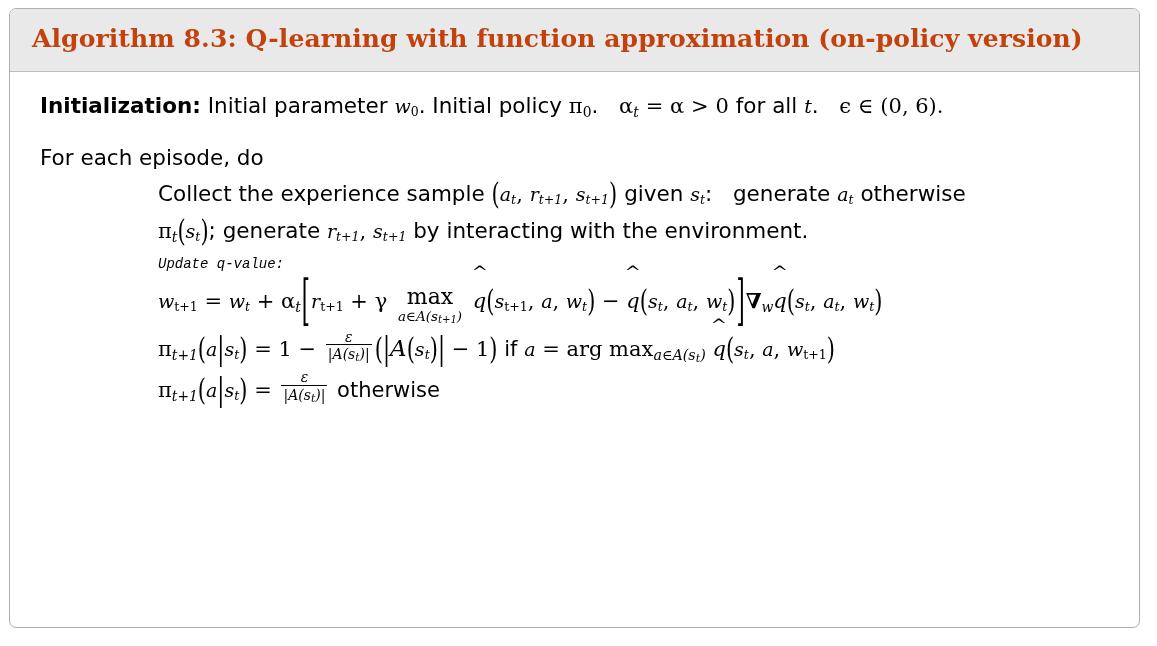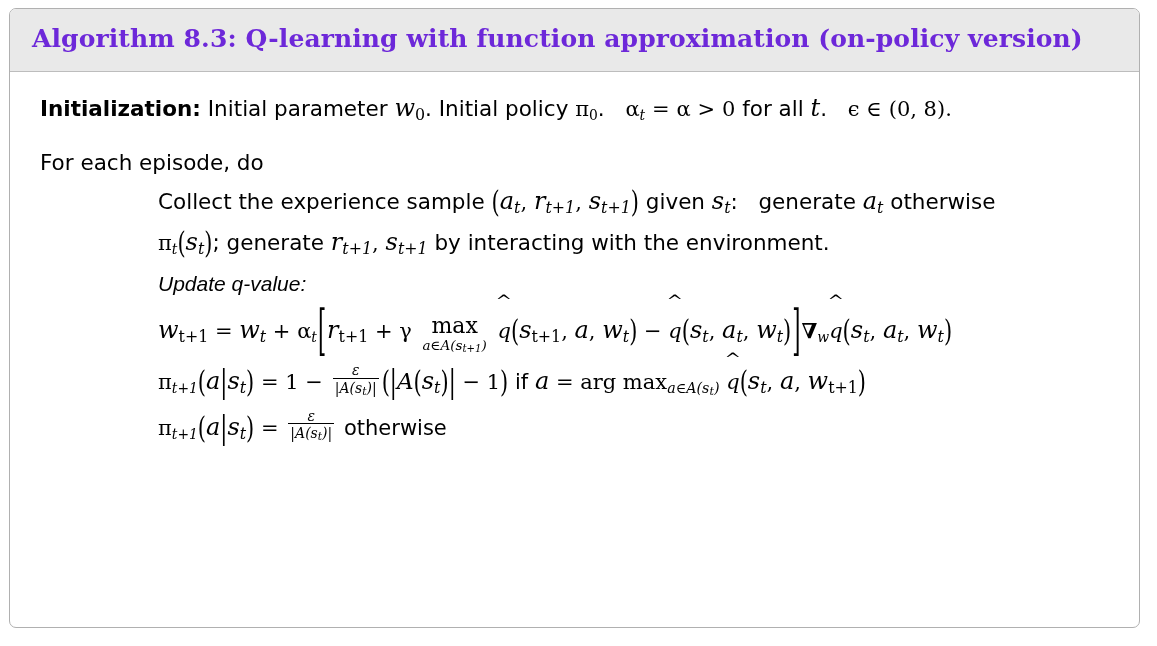--- a/index.html
+++ b/index.html
@@ -34,21 +34,21 @@
     border-bottom: 1px solid #bdbdbd;
     padding: 14px 22px 16px 22px;
     box-sizing: border-box;
   }
   .algo-title {
     font-family: "DejaVu Serif", serif;
     font-weight: bold;
     font-size: 25px;
     line-height: 1.28;
     letter-spacing: 0.1px;
-    color: #6d28d9;
+    color: #c2410c;
     margin: 0;
     text-align: justify;
     text-align-last: left;
   }
 
   .algo-body {
     padding: 16px 20px 10px 22px;
     box-sizing: border-box;
   }
 
@@ -61,21 +61,21 @@
   .para {
     font-size: 21.5px;
     line-height: 1.68;
   }
   .b { font-weight: bold; }
 
   
   .m {
     font-family: "DejaVu Serif", serif;
     font-style: italic;
-    font-size: 24px;
+    font-size: 19px;
   }
   .mr {           
     font-family: "DejaVu Serif", serif;
     font-style: normal;
     font-size: 21px;
     margin-top: 18px;
   }
   .cal {          
     font-family: "DejaVu Serif", serif;
     font-style: italic;
@@ -83,23 +83,23 @@
   }
   sub, .sb {
     font-size: 0.66em;
     vertical-align: -0.26em;
     font-style: italic;
     font-family: "DejaVu Serif", serif;
   }
   .sbr { font-style: normal; }
 
   .it-label {
-    font-family: Liberation Sans, sans-serif;
-    font-style: italic;
-    font-size: 21px;
+    font-family: Liberation Mono, monospace;
+    font-style: italic;
+    font-size: 14px;
   }
 
   
   .ind0 { margin-left: 8px; }
   .ind1 { margin-left: 62px; }
   .ind2 { margin-left: 126px; }
 
   .para-block { margin-left: 8px; }
 
   
@@ -228,21 +228,21 @@
       <span class="mr"><span>α</span><sub>t</sub></span>
       <span class="mr">=</span>
       <span class="mr">α</span>
       <span class="mr">&gt;</span>
       <span class="mr">0</span>
       <span>for all</span>
       <span class="m">t</span><span>.</span>
       <span class="spc"></span>
       <span class="mr">ϵ</span>
       <span class="mr">∈</span>
-      <span class="mr">(0, 8)</span><span class="mr">.</span>
+      <span class="mr">(0, 6)</span><span class="mr">.</span>
     </div>
 
 
     <div class="line ind0" style="margin-top:16px">For each episode, do</div>
 
 
     <div class="line ind2">
       <span>Collect the experience sample</span>
       <span class="med">(</span><span class="m"><span>a</span><sub>t</sub></span><span class="mr">,</span>
       <span class="m"><span>r</span><sub>t+1</sub></span><span class="mr">,</span>

